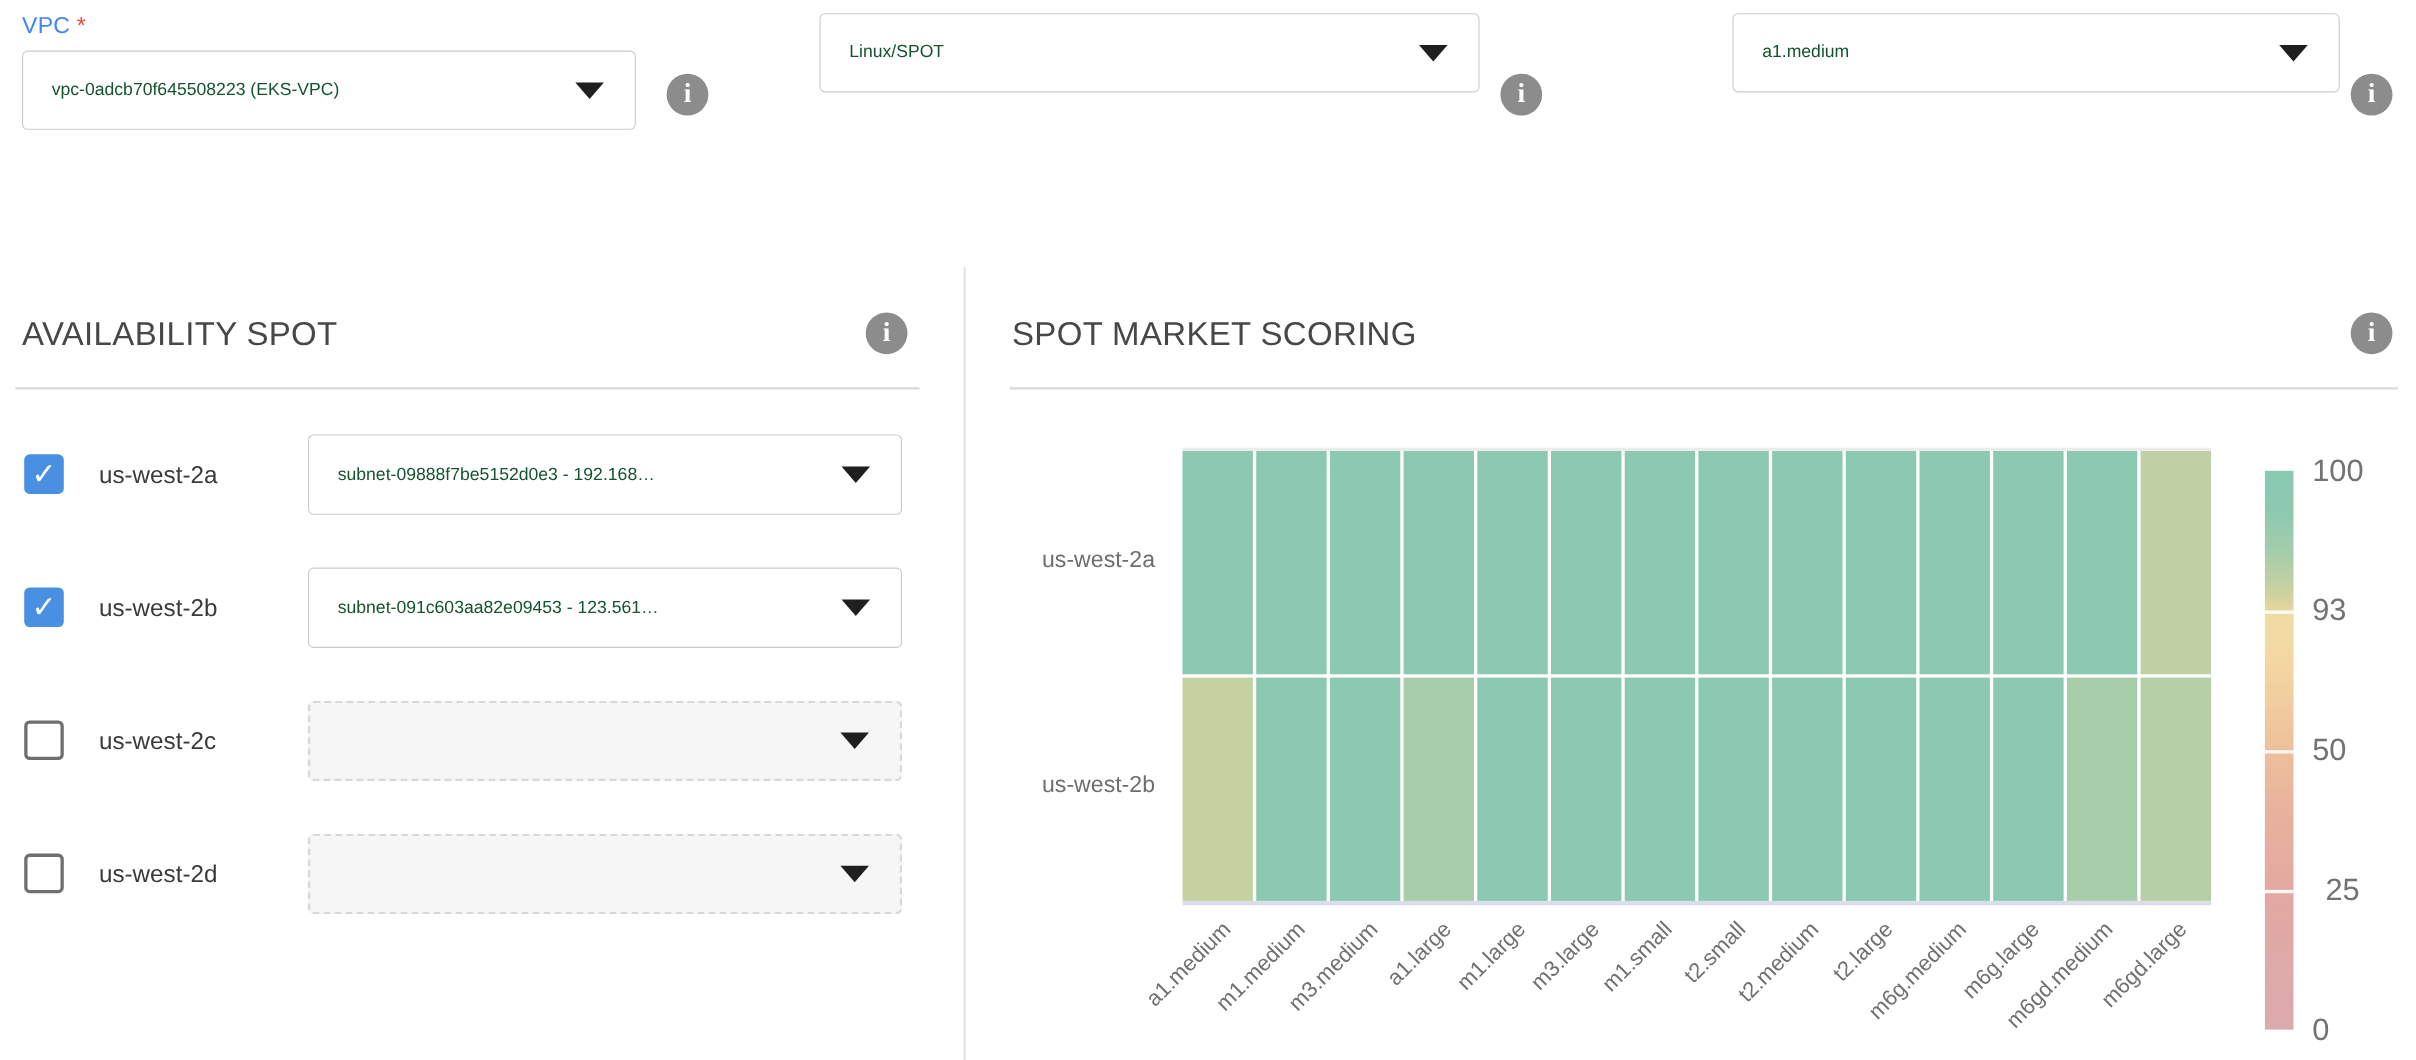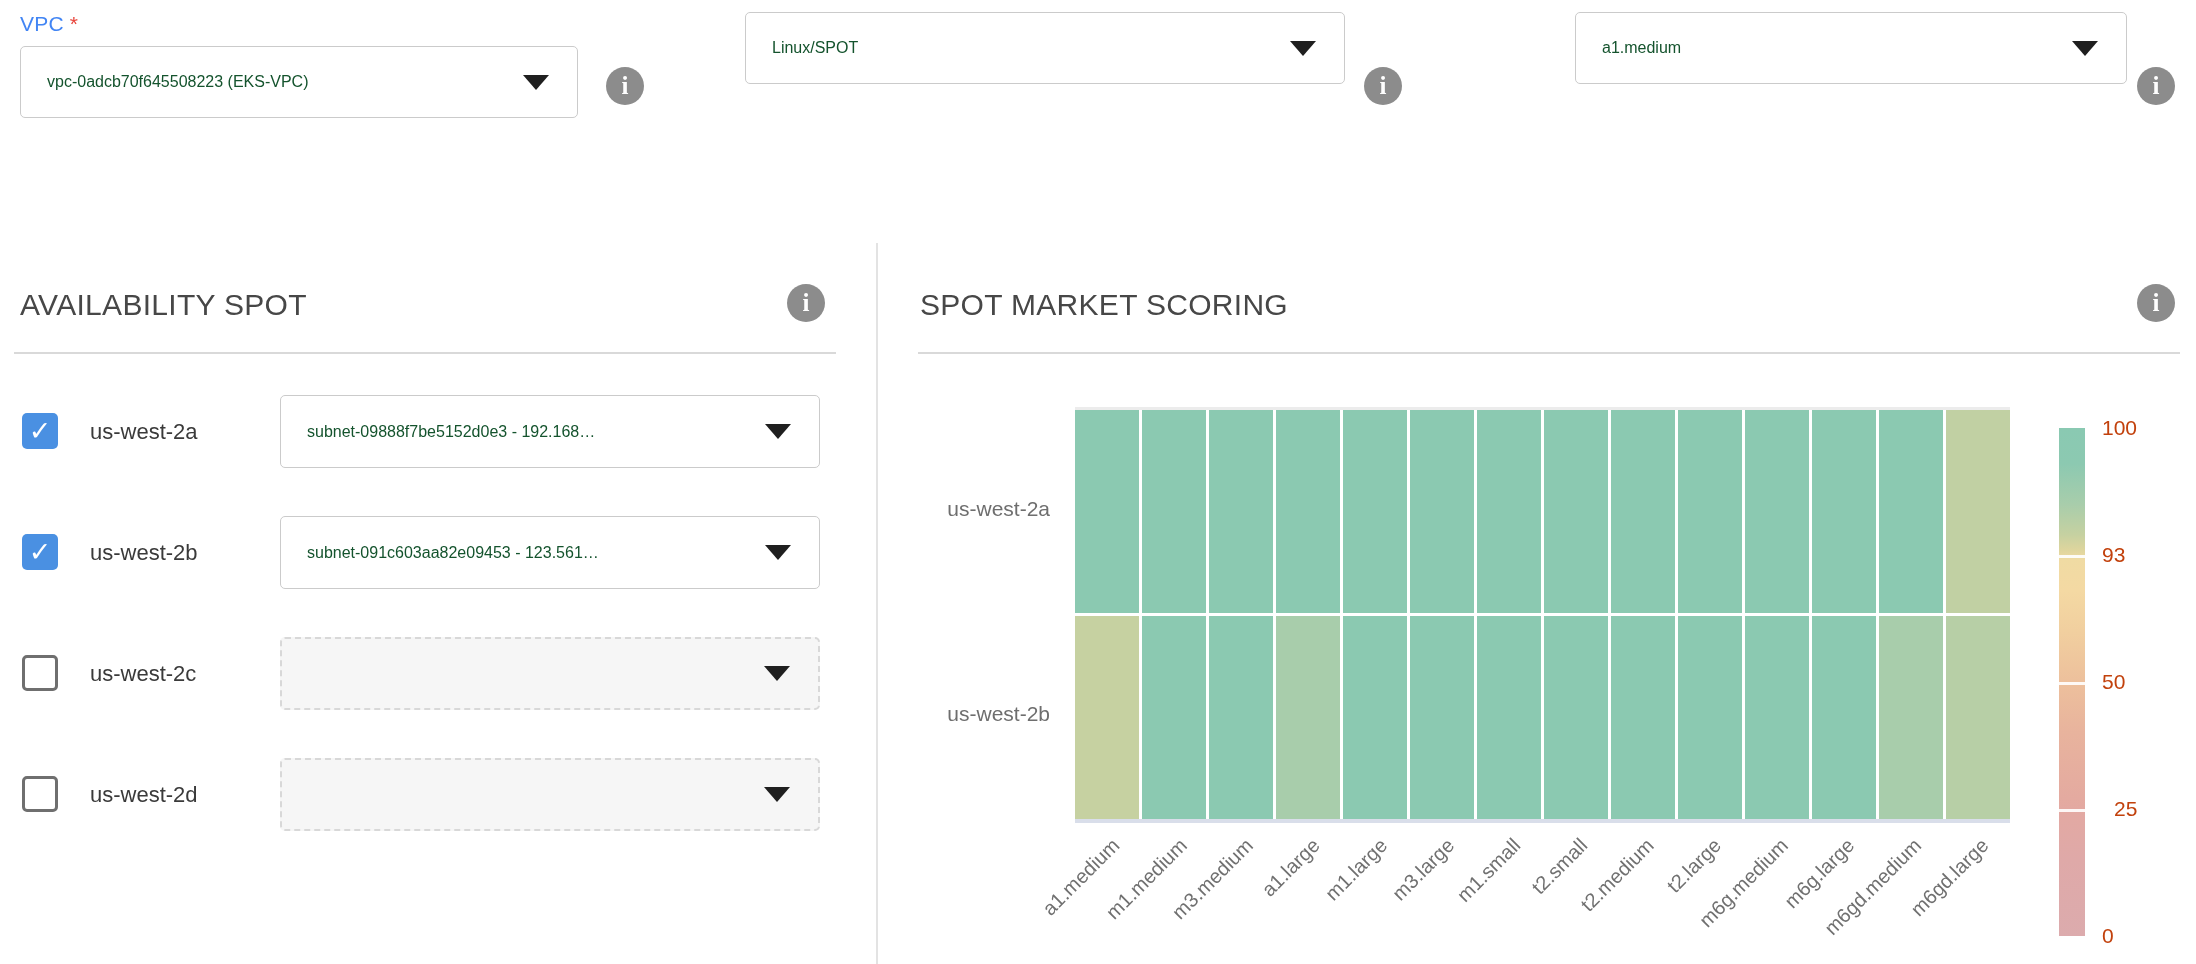--- a/index.html
+++ b/index.html
@@ -67,21 +67,21 @@
   #y-labels{position:absolute;left:870px;top:407px;width:180px;height:409px;}
   .y-label{position:absolute;right:0;transform:translateY(-50%);font-size:21px;color:#6e6e6e;white-space:nowrap;}
   #x-labels{position:absolute;left:1075px;top:826px;width:935px;height:138px;overflow:visible;}
   .x-label{
     position:absolute;top:8px;font-size:20px;color:#707070;white-space:nowrap;
     transform-origin:100% 0;transform:rotate(-45deg);
   }
   #colorbar{position:absolute;left:2059px;top:428px;width:26px;height:508px;}
   .cbtick{position:absolute;left:0;width:100%;height:3px;background:rgba(255,255,255,.9);}
   #cb-labels{position:absolute;left:2102px;top:428px;width:70px;height:508px;}
-  .cb-label{position:absolute;left:0;transform:translateY(-50%);font-size:21px;color:#c2410c;}
+  .cb-label{position:absolute;left:0;transform:translateY(-50%);font-size:28px;color:#737373;}
 </style>
 </head>
 <body>
 
 <div class="page">
 
   <div class="field f1">
     <div class="field-label blue">
       <span class="lbl">VPC</span><span class="req">*</span>
     </div>

